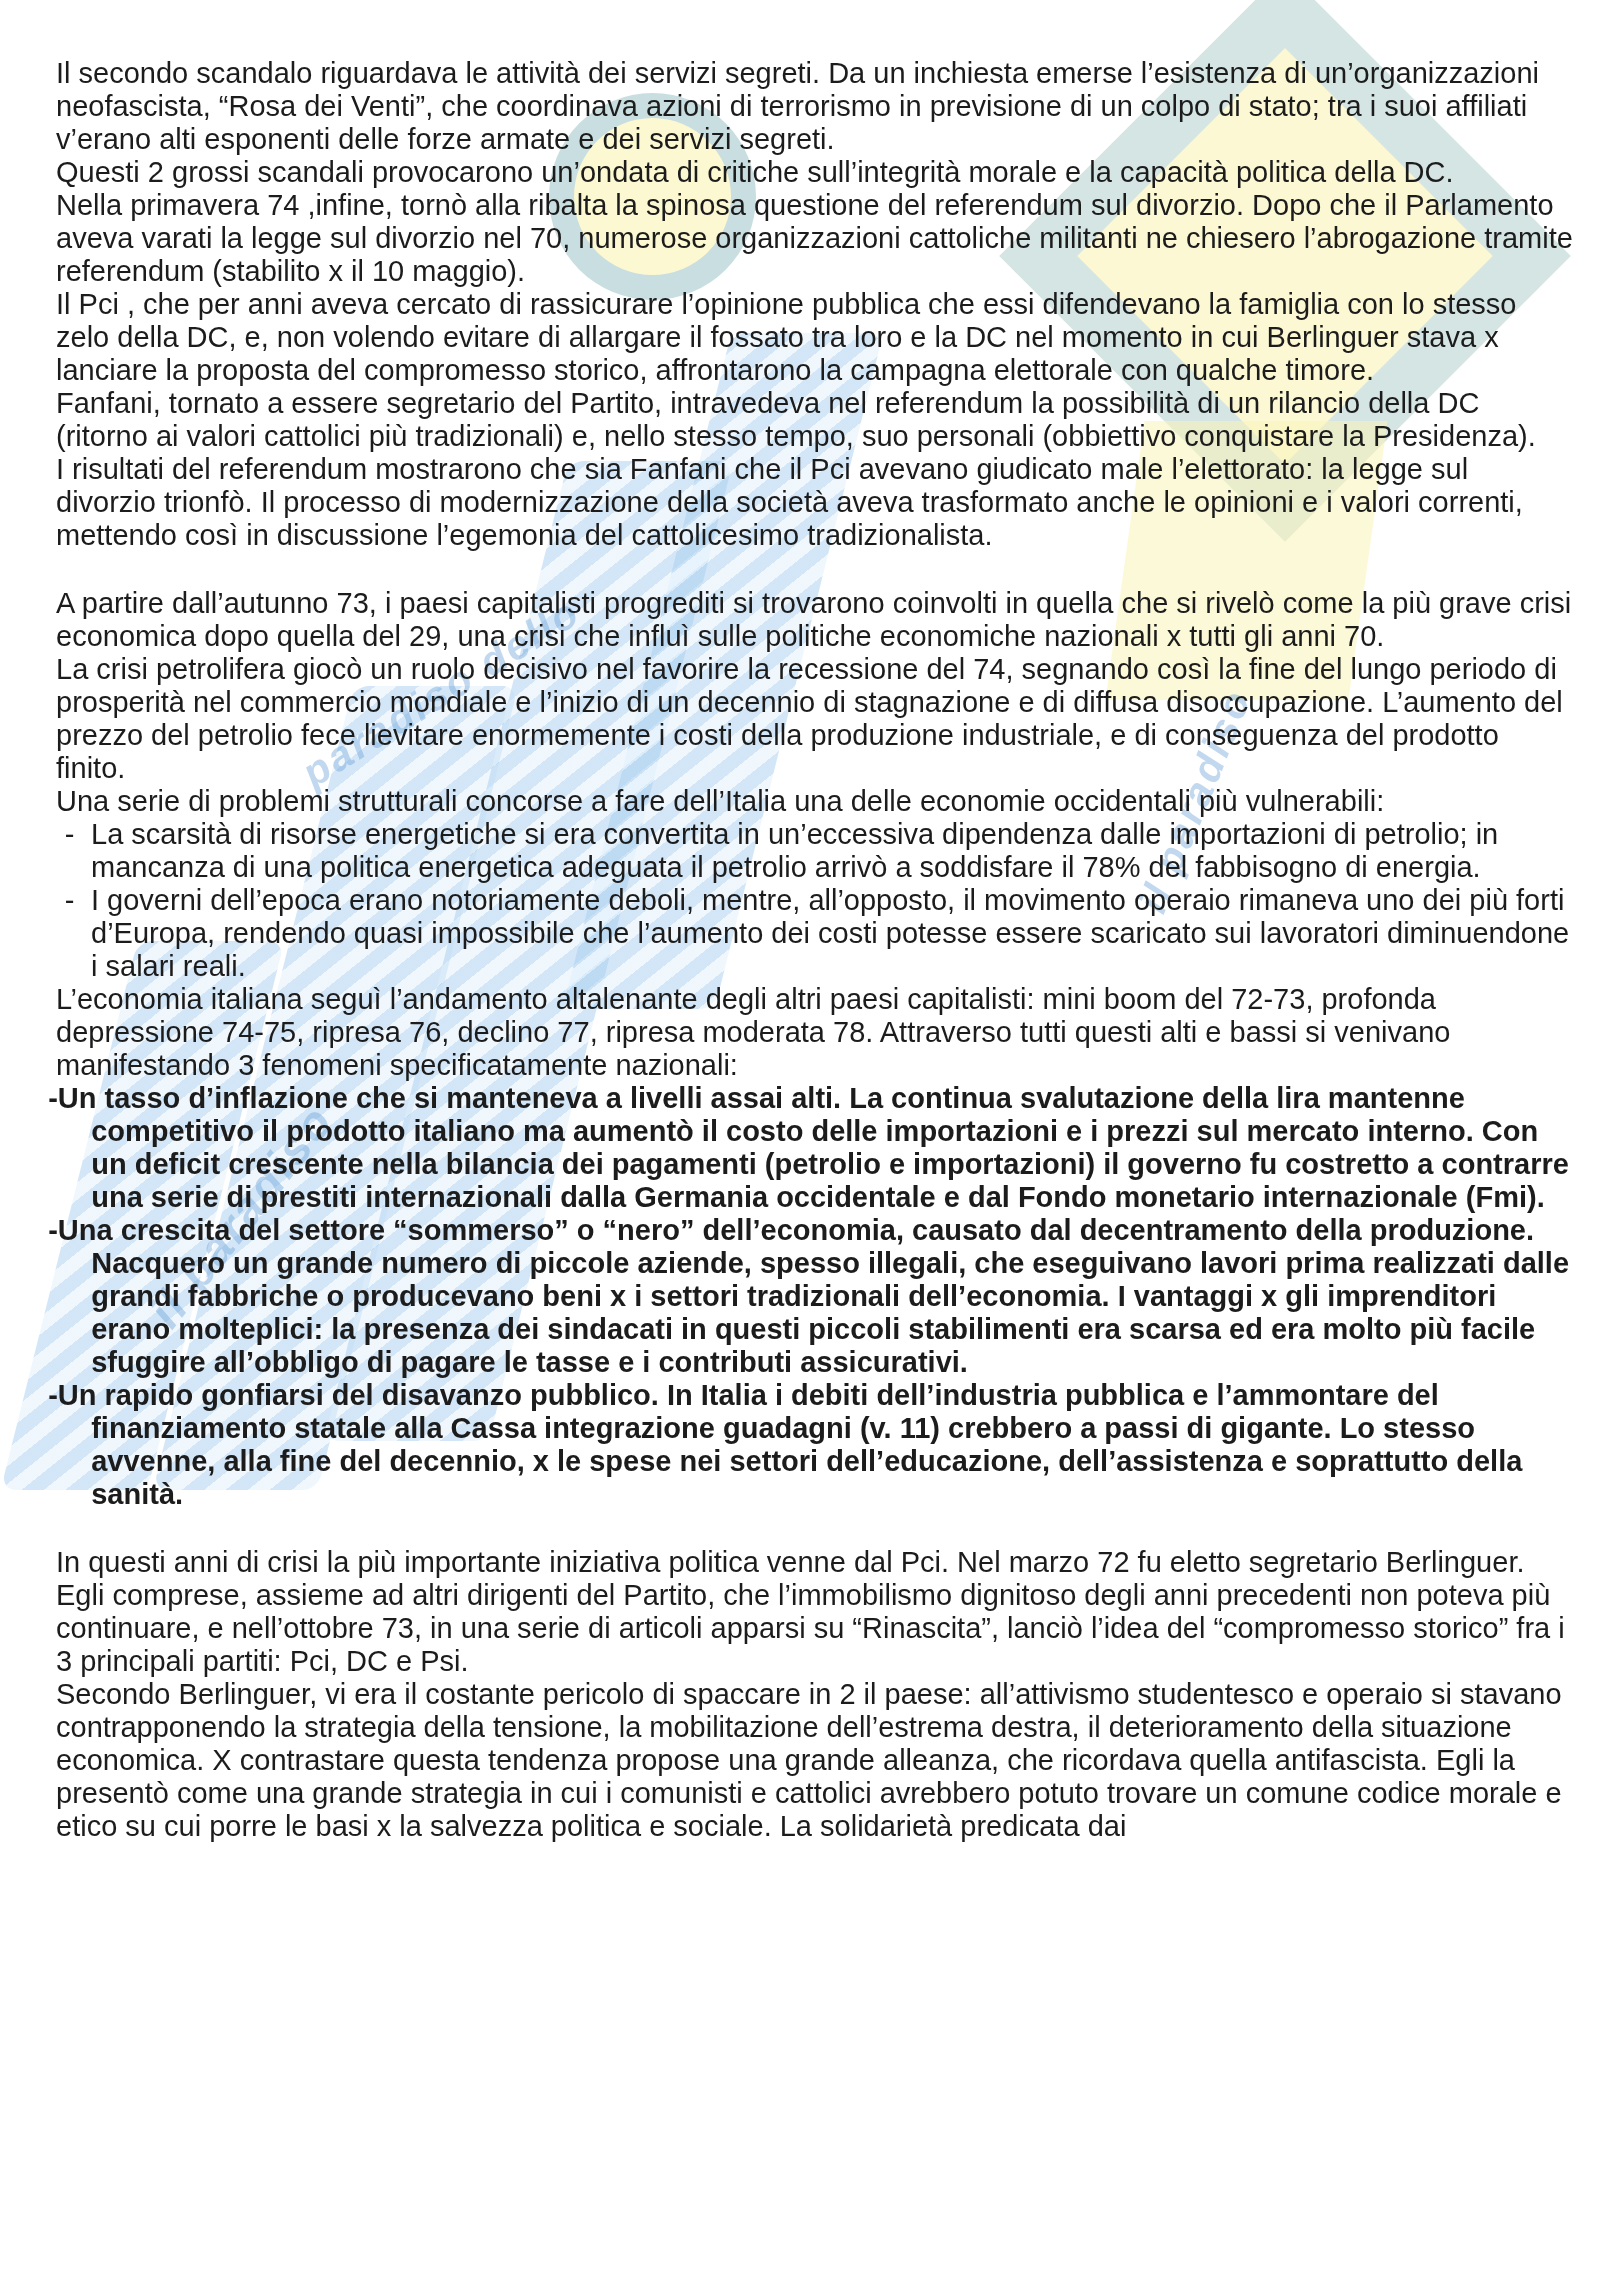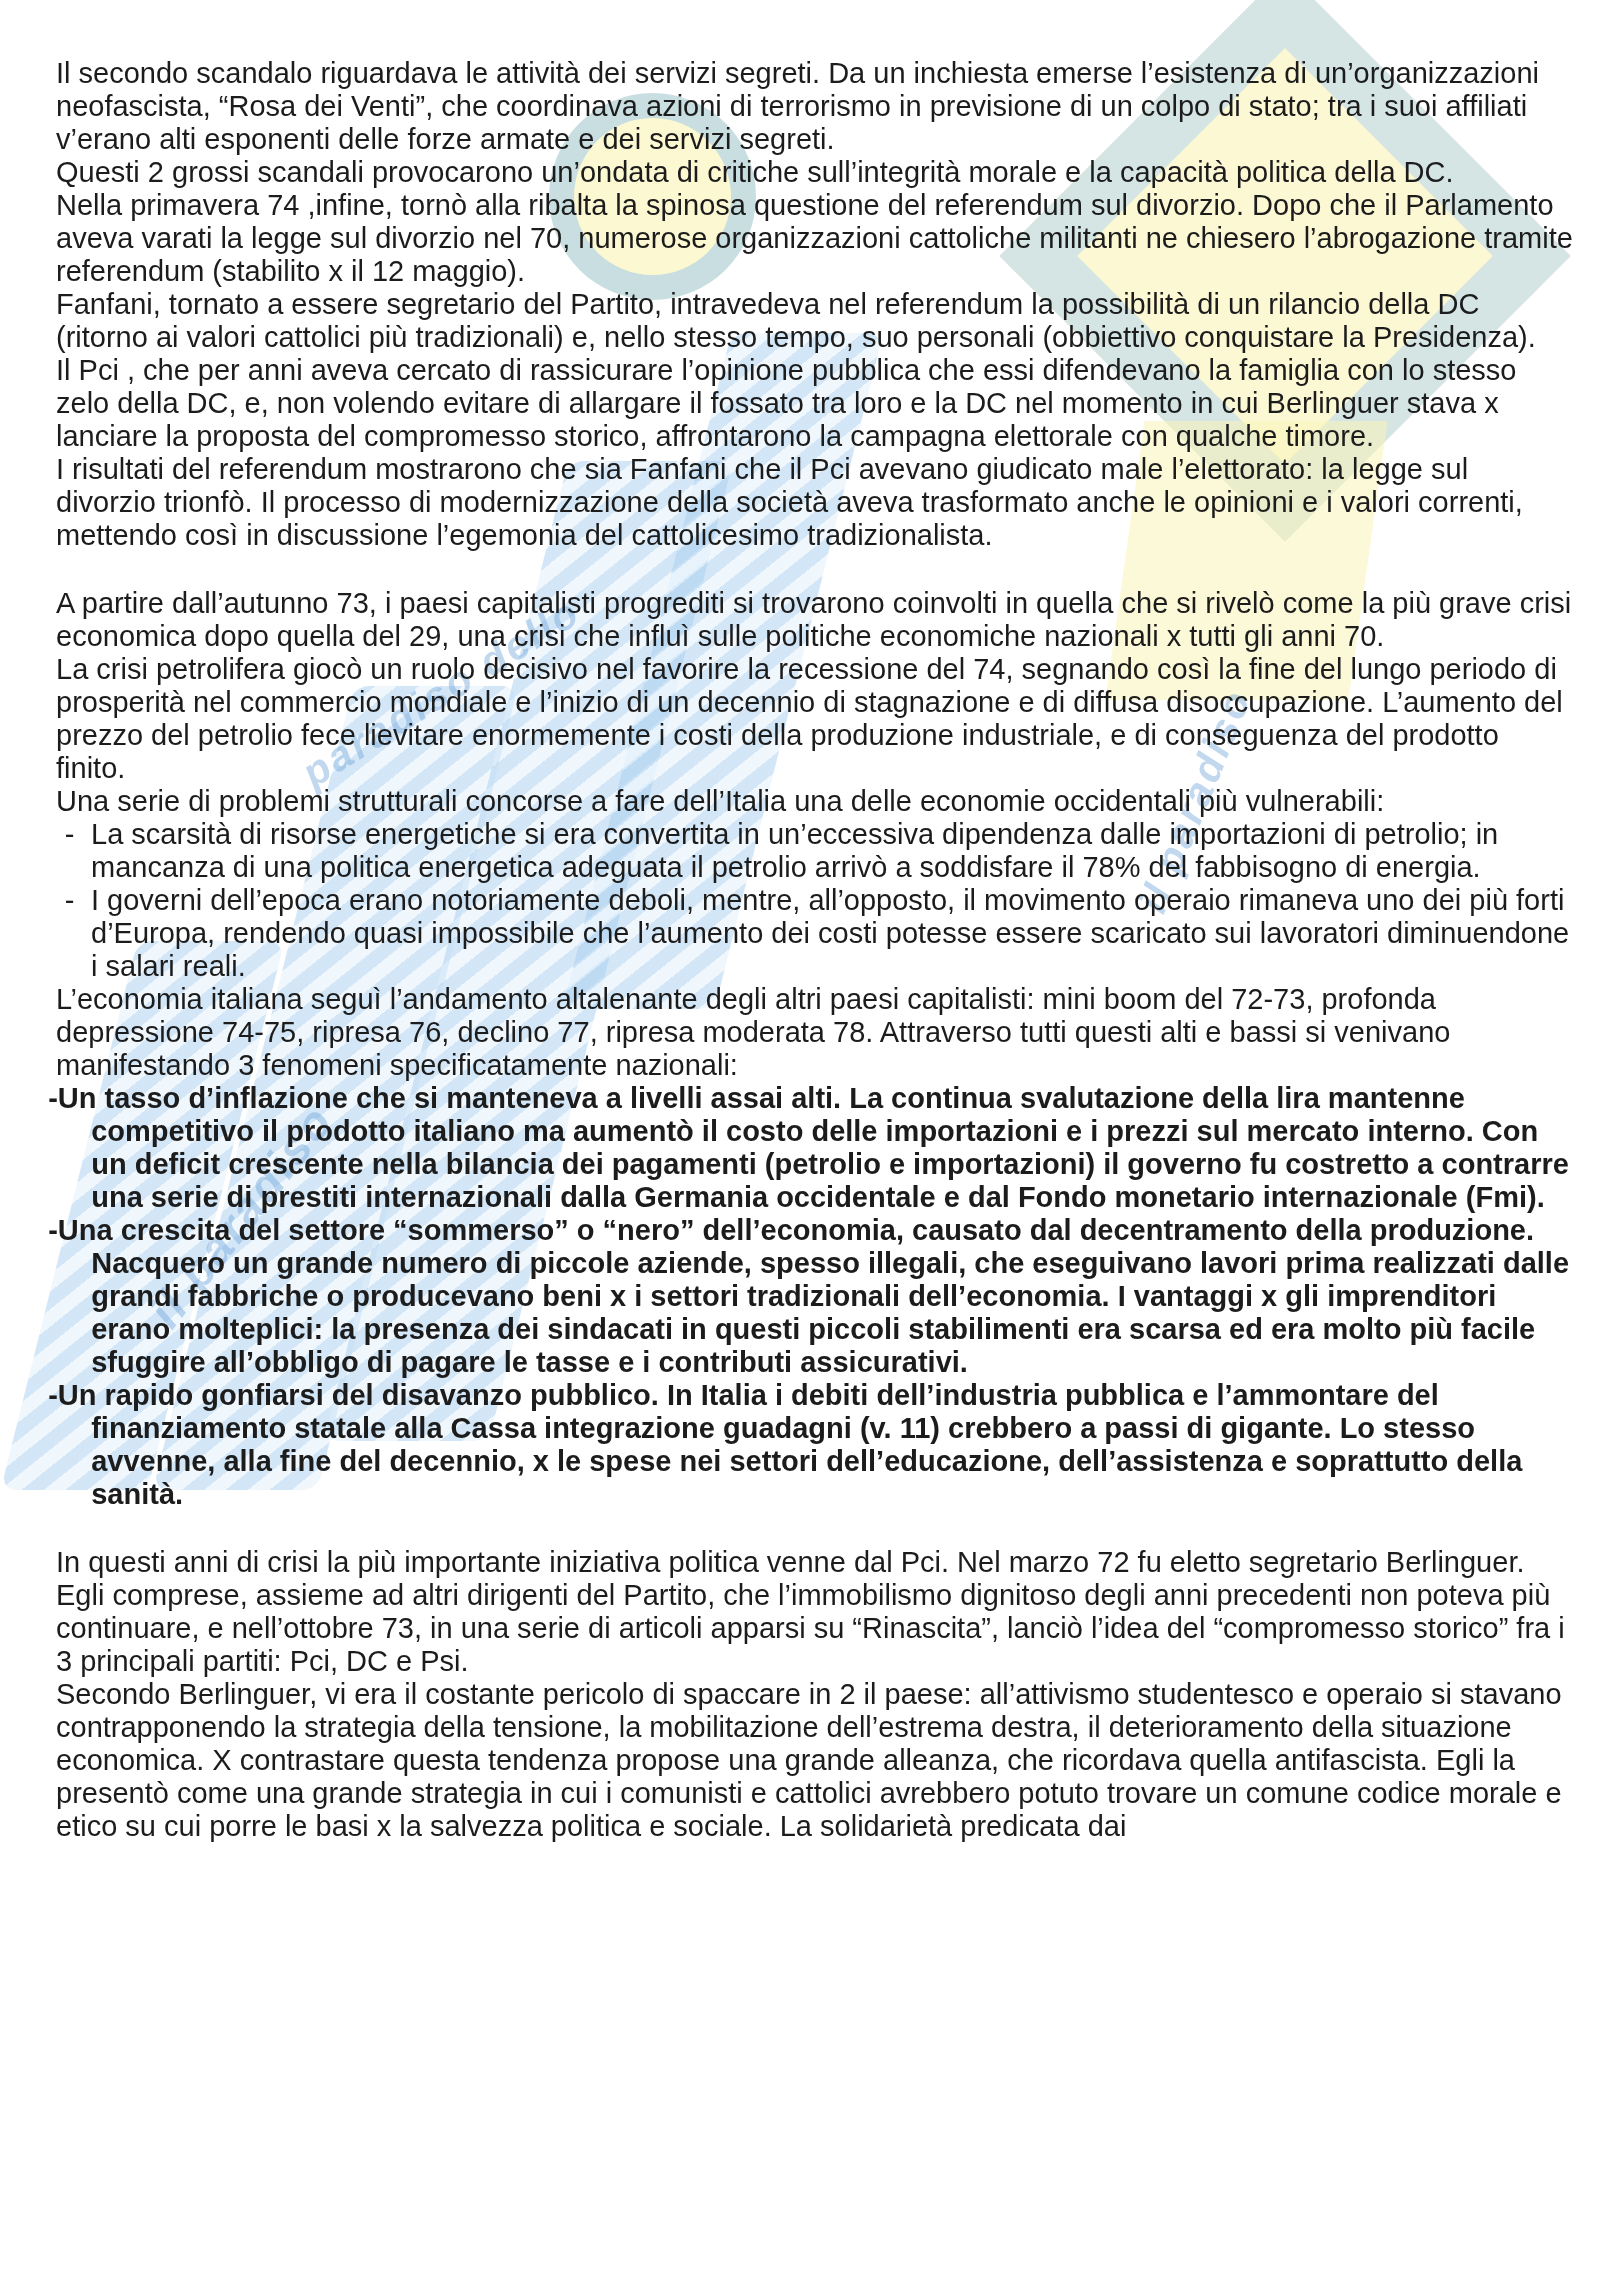--- a/index.html
+++ b/index.html
@@ -80,23 +80,23 @@
   <div class="wm-diamond"></div>
   <div class="wm-band"></div>
   <span class="wm-frag wm-frag-0">il paradiso</span>
   <span class="wm-frag wm-frag-1">paradiso dello</span>
   <span class="wm-frag wm-frag-2">il paradiso</span>
 </div>
 
 <div id="doc">
     <div class="para">Il secondo scandalo riguardava le attività dei servizi segreti. Da un inchiesta emerse l’esistenza di un’organizzazioni neofascista, “Rosa dei Venti”, che coordinava azioni di terrorismo in previsione di un colpo di stato; tra i suoi affiliati v’erano alti esponenti delle forze armate e dei servizi segreti.</div>
     <div class="para">Questi 2 grossi scandali provocarono un’ondata di critiche sull’integrità morale e la capacità politica della DC.</div>
-    <div class="para">Nella primavera 74 ,infine, tornò alla ribalta la spinosa questione del referendum sul divorzio. Dopo che il Parlamento aveva varati la legge sul divorzio nel 70, numerose organizzazioni cattoliche militanti ne chiesero l’abrogazione tramite referendum (stabilito x il 12 maggio).</div>
+    <div class="para">Nella primavera 74 ,infine, tornò alla ribalta la spinosa questione del referendum sul divorzio. Dopo che il Parlamento aveva varati la legge sul divorzio nel 70, numerose organizzazioni cattoliche militanti ne chiesero l’abrogazione tramite referendum (stabilito x il 10 maggio).</div>
+    <div class="para">Il Pci , che per anni aveva cercato di rassicurare l’opinione pubblica che essi difendevano la famiglia con lo stesso zelo della DC, e, non volendo evitare di allargare il fossato tra loro e la DC nel momento in cui Berlinguer stava x lanciare la proposta del compromesso storico, affrontarono la campagna elettorale con qualche timore.</div>
     <div class="para">Fanfani, tornato a essere segretario del Partito, intravedeva nel referendum la possibilità di un rilancio della DC (ritorno ai valori cattolici più tradizionali) e, nello stesso tempo, suo personali (obbiettivo conquistare la Presidenza).</div>
-    <div class="para">Il Pci , che per anni aveva cercato di rassicurare l’opinione pubblica che essi difendevano la famiglia con lo stesso zelo della DC, e, non volendo evitare di allargare il fossato tra loro e la DC nel momento in cui Berlinguer stava x lanciare la proposta del compromesso storico, affrontarono la campagna elettorale con qualche timore.</div>
     <div class="para">I risultati del referendum mostrarono che sia Fanfani che il Pci avevano giudicato male l’elettorato: la legge sul divorzio trionfò. Il processo di modernizzazione della società aveva trasformato anche le opinioni e i valori correnti, mettendo così in discussione l’egemonia del cattolicesimo tradizionalista.</div>
     <div class="spacer"></div>
     <div class="para">A partire dall’autunno 73, i paesi capitalisti progrediti si trovarono coinvolti in quella che si rivelò come la più grave crisi economica dopo quella del 29, una crisi che influì sulle politiche economiche nazionali x tutti gli anni 70.</div>
     <div class="para">La crisi petrolifera giocò un ruolo decisivo nel favorire la recessione del 74, segnando così la fine del lungo periodo di prosperità nel commercio mondiale e l’inizio di un decennio di stagnazione e di diffusa disoccupazione. L’aumento del prezzo del petrolio fece lievitare enormemente i costi della produzione industriale, e di conseguenza del prodotto finito.</div>
     <div class="para">Una serie di problemi strutturali concorse a fare dell’Italia una delle economie occidentali più vulnerabili:</div>
     <div class="bullet"><span class="dash">-</span><span>La scarsità di risorse energetiche si era convertita in un’eccessiva dipendenza dalle importazioni di petrolio; in mancanza di una politica energetica adeguata il petrolio arrivò a soddisfare il 78% del fabbisogno di energia.</span></div>
     <div class="bullet"><span class="dash">-</span><span>I governi dell’epoca erano notoriamente deboli, mentre, all’opposto, il movimento operaio rimaneva uno dei più forti d’Europa, rendendo quasi impossibile che l’aumento dei costi potesse essere scaricato sui lavoratori diminuendone i salari reali.</span></div>
     <div class="para">L’economia italiana seguì l’andamento altalenante degli altri paesi capitalisti: mini boom del 72-73, profonda depressione 74-75, ripresa 76, declino 77, ripresa moderata 78. Attraverso tutti questi alti e bassi si venivano manifestando 3 fenomeni specificatamente nazionali:</div>
     <div class="dash-item">-Un tasso d’inflazione che si manteneva a livelli assai alti. La continua svalutazione della lira mantenne competitivo il prodotto italiano ma aumentò il costo delle importazioni e i prezzi sul mercato interno. Con un deficit crescente nella bilancia dei pagamenti (petrolio e importazioni) il governo fu costretto a contrarre una serie di prestiti internazionali dalla Germania occidentale e dal Fondo monetario internazionale (Fmi).</div>
     <div class="dash-item">-Una crescita del settore “sommerso” o “nero” dell’economia, causato dal decentramento della produzione. Nacquero un grande numero di piccole aziende, spesso illegali, che eseguivano lavori prima realizzati dalle grandi fabbriche o producevano beni x i settori tradizionali dell’economia. I vantaggi x gli imprenditori erano molteplici: la presenza dei sindacati in questi piccoli stabilimenti era scarsa ed era molto più facile sfuggire all’obbligo di pagare le tasse e i contributi assicurativi.</div>

